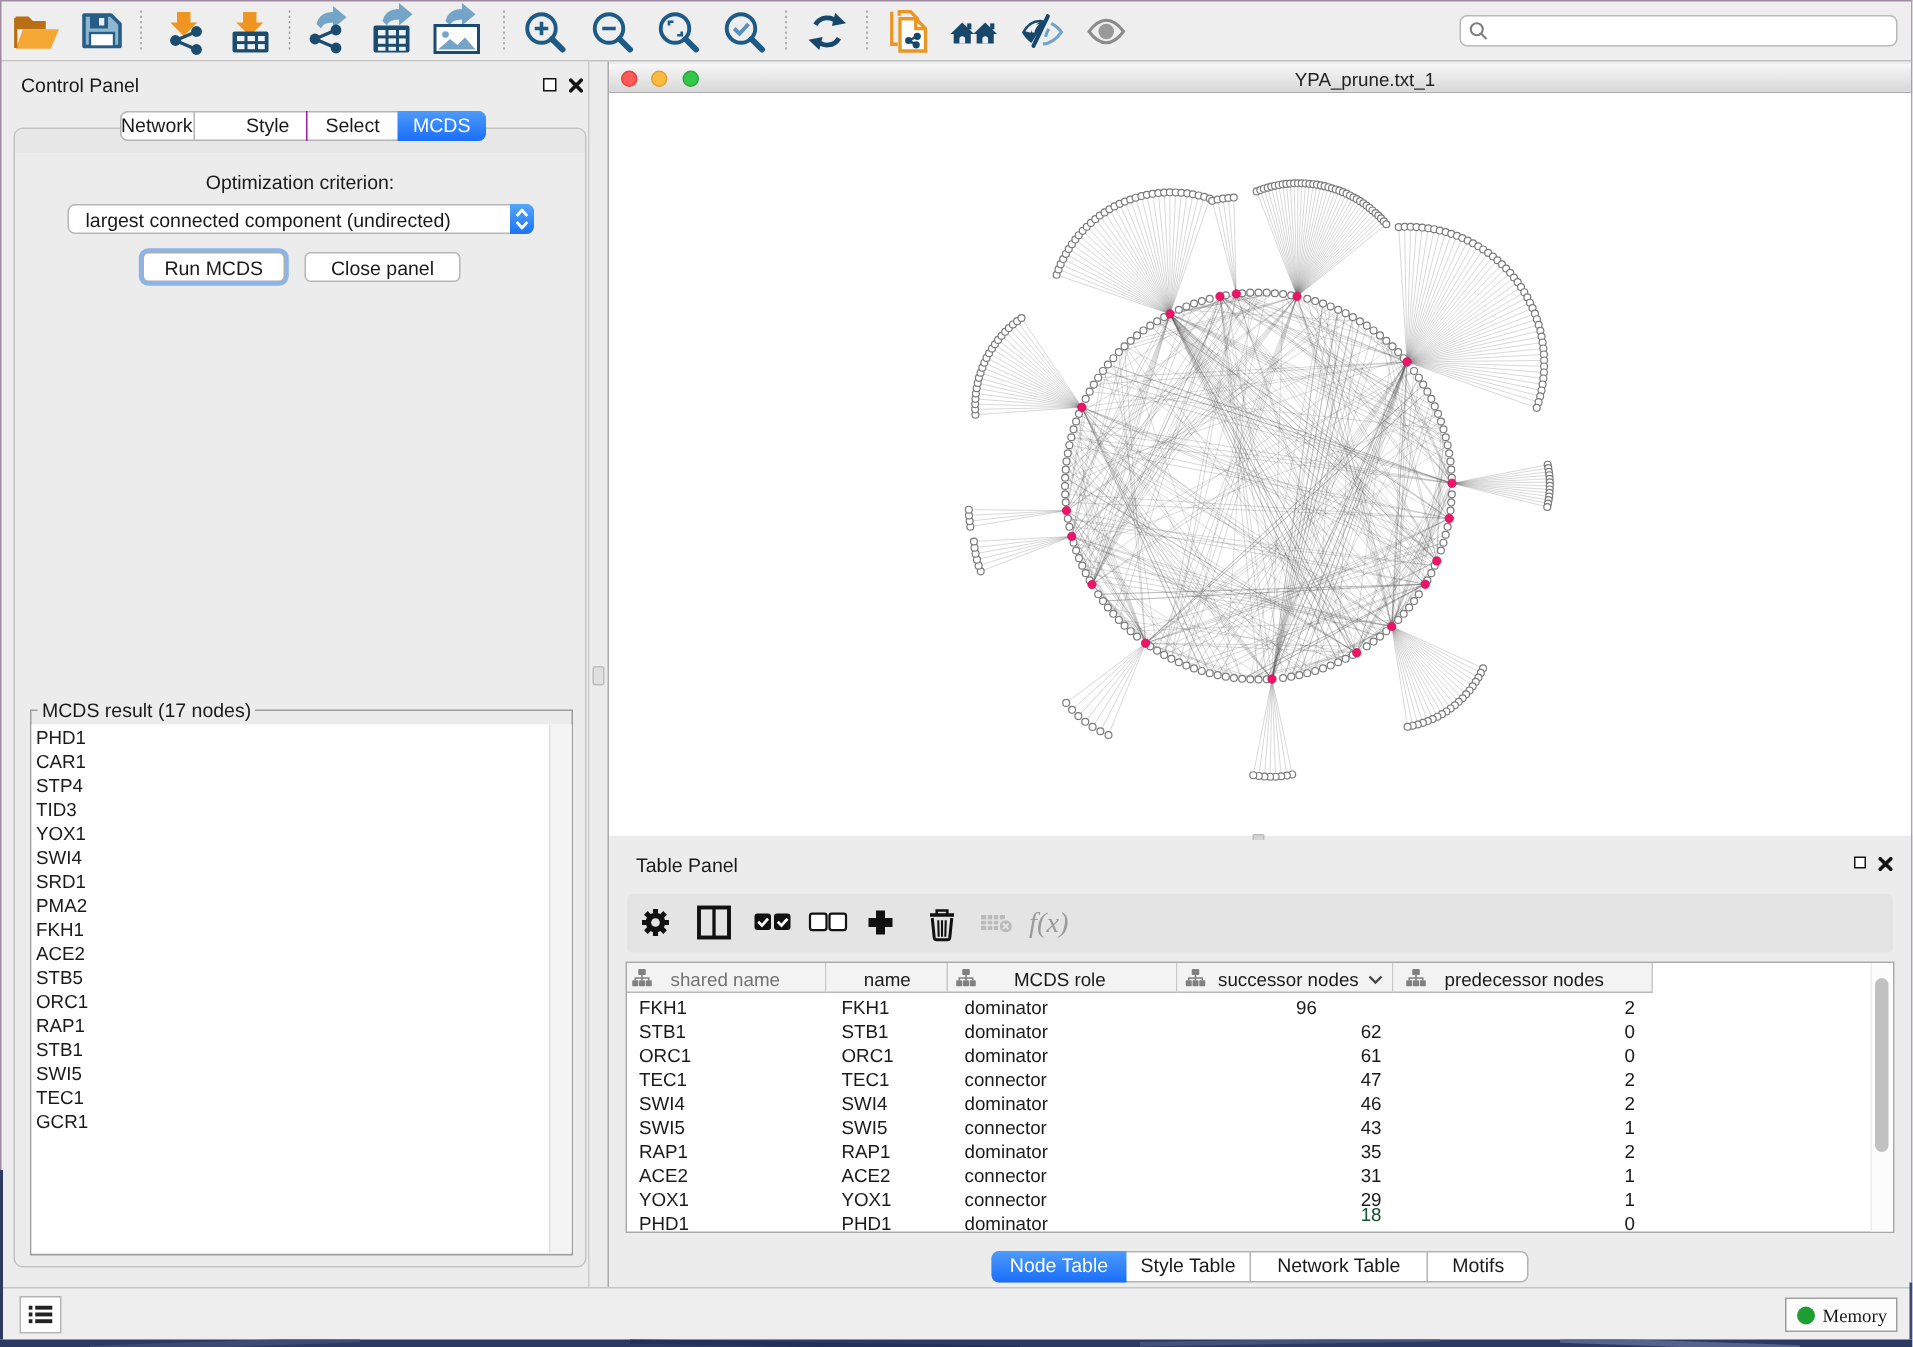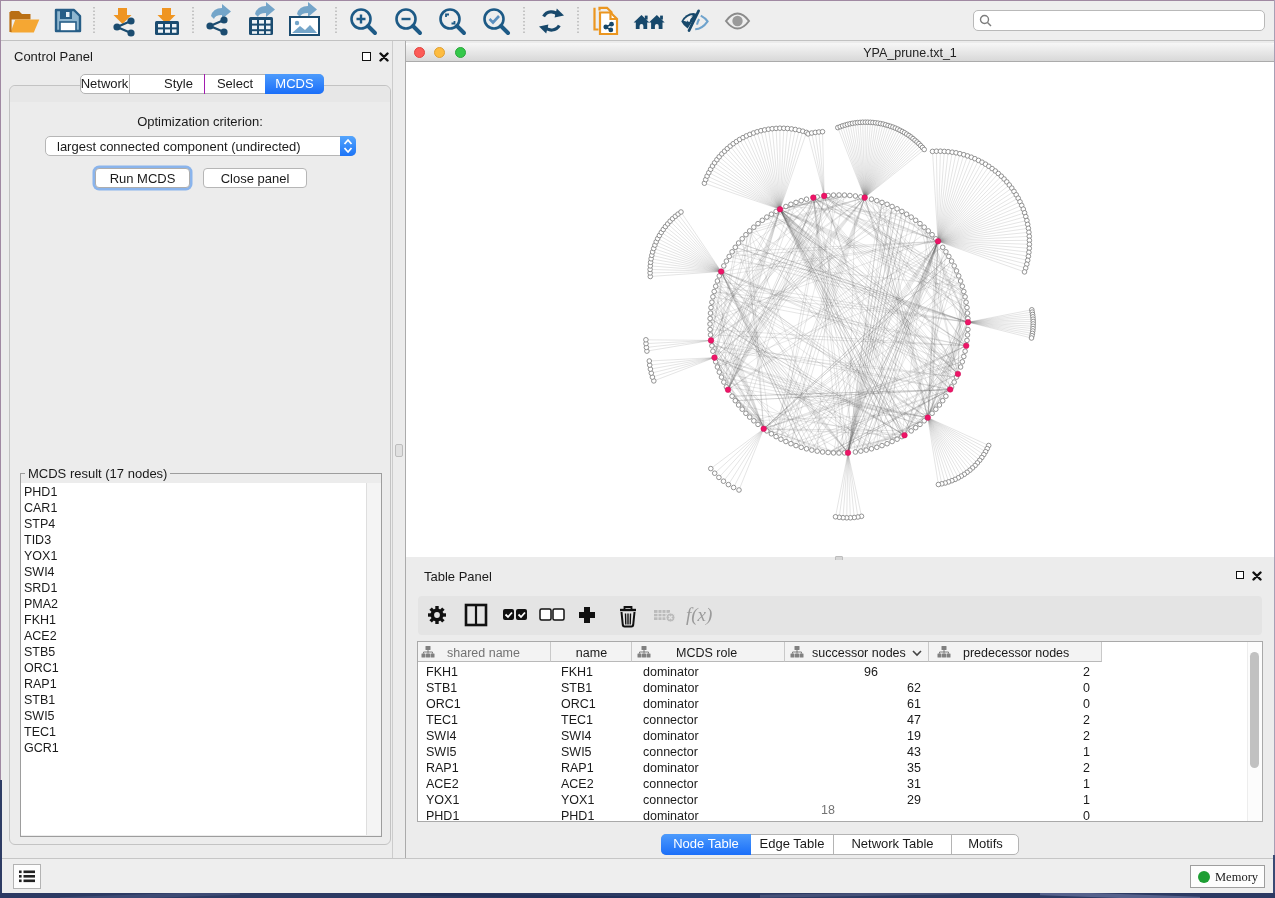--- a/index.html
+++ b/index.html
@@ -1267,21 +1267,21 @@
 <div class="abs" style="left:821px;top:697px;width:100px;text-align:right;font-size:12.5px;color:#1a1a1a;">61</div>
 <div class="abs" style="left:990px;top:697px;width:100px;text-align:right;font-size:12.5px;color:#1a1a1a;">0</div>
 <div class="abs" style="left:426px;top:713px;font-size:12.5px;color:#1a1a1a;">TEC1</div>
 <div class="abs" style="left:561px;top:713px;font-size:12.5px;color:#1a1a1a;">TEC1</div>
 <div class="abs" style="left:643px;top:713px;font-size:12.5px;color:#1a1a1a;">connector</div>
 <div class="abs" style="left:821px;top:713px;width:100px;text-align:right;font-size:12.5px;color:#1a1a1a;">47</div>
 <div class="abs" style="left:990px;top:713px;width:100px;text-align:right;font-size:12.5px;color:#1a1a1a;">2</div>
 <div class="abs" style="left:426px;top:729px;font-size:12.5px;color:#1a1a1a;">SWI4</div>
 <div class="abs" style="left:561px;top:729px;font-size:12.5px;color:#1a1a1a;">SWI4</div>
 <div class="abs" style="left:643px;top:729px;font-size:12.5px;color:#1a1a1a;">dominator</div>
-<div class="abs" style="left:821px;top:729px;width:100px;text-align:right;font-size:12.5px;color:#1a1a1a;">19</div>
+<div class="abs" style="left:821px;top:729px;width:100px;text-align:right;font-size:12.5px;color:#1a1a1a;">46</div>
 <div class="abs" style="left:990px;top:729px;width:100px;text-align:right;font-size:12.5px;color:#1a1a1a;">2</div>
 <div class="abs" style="left:426px;top:745px;font-size:12.5px;color:#1a1a1a;">SWI5</div>
 <div class="abs" style="left:561px;top:745px;font-size:12.5px;color:#1a1a1a;">SWI5</div>
 <div class="abs" style="left:643px;top:745px;font-size:12.5px;color:#1a1a1a;">connector</div>
 <div class="abs" style="left:821px;top:745px;width:100px;text-align:right;font-size:12.5px;color:#1a1a1a;">43</div>
 <div class="abs" style="left:990px;top:745px;width:100px;text-align:right;font-size:12.5px;color:#1a1a1a;">1</div>
 <div class="abs" style="left:426px;top:761px;font-size:12.5px;color:#1a1a1a;">RAP1</div>
 <div class="abs" style="left:561px;top:761px;font-size:12.5px;color:#1a1a1a;">RAP1</div>
 <div class="abs" style="left:643px;top:761px;font-size:12.5px;color:#1a1a1a;">dominator</div>
 <div class="abs" style="left:821px;top:761px;width:100px;text-align:right;font-size:12.5px;color:#1a1a1a;">35</div>
@@ -1292,29 +1292,29 @@
 <div class="abs" style="left:821px;top:777px;width:100px;text-align:right;font-size:12.5px;color:#1a1a1a;">31</div>
 <div class="abs" style="left:990px;top:777px;width:100px;text-align:right;font-size:12.5px;color:#1a1a1a;">1</div>
 <div class="abs" style="left:426px;top:793px;font-size:12.5px;color:#1a1a1a;">YOX1</div>
 <div class="abs" style="left:561px;top:793px;font-size:12.5px;color:#1a1a1a;">YOX1</div>
 <div class="abs" style="left:643px;top:793px;font-size:12.5px;color:#1a1a1a;">connector</div>
 <div class="abs" style="left:821px;top:793px;width:100px;text-align:right;font-size:12.5px;color:#1a1a1a;">29</div>
 <div class="abs" style="left:990px;top:793px;width:100px;text-align:right;font-size:12.5px;color:#1a1a1a;">1</div>
 <div class="abs" style="left:426px;top:809px;font-size:12.5px;color:#1a1a1a;">PHD1</div>
 <div class="abs" style="left:561px;top:809px;font-size:12.5px;color:#1a1a1a;">PHD1</div>
 <div class="abs" style="left:643px;top:809px;font-size:12.5px;color:#1a1a1a;">dominator</div>
-<div class="abs" style="left:821px;top:803px;width:100px;font-size:12.5px;color:#737373;">18</div>
+<div class="abs" style="left:821px;top:803px;width:100px;text-align:right;font-size:12.5px;color:#14532d;">18</div>
 <div class="abs" style="left:990px;top:809px;width:100px;text-align:right;font-size:12.5px;color:#1a1a1a;">0</div>
 
 <div class="abs" style="left:1247px;top:642px;width:15px;height:179px;background:#fcfcfc;border-left:1px solid #ededed;"></div>
 <div class="abs" style="left:1250px;top:652px;width:9px;height:116px;background:#c1c1c1;border-radius:5px;"></div>
 
 <div class="abs" style="left:661px;top:834px;width:358px;height:21px;background:#ffffff;border:1px solid #b4b4b4;border-radius:5px;"></div>
 <div class="abs" style="left:661px;top:834px;width:90px;height:21px;background:linear-gradient(#4d9bfc,#1a6ef9);border-radius:5px 0 0 5px;font-size:13px;color:#fff;text-align:center;line-height:20px;">Node Table</div>
-<div class="abs" style="left:751px;top:834px;width:83px;height:21px;border-right:1px solid #b4b4b4;font-size:13px;color:#1a1a1a;text-align:center;line-height:20px;">Edge Table</div>
+<div class="abs" style="left:751px;top:834px;width:83px;height:21px;border-right:1px solid #b4b4b4;font-size:13px;color:#1a1a1a;text-align:center;line-height:20px;">Style Table</div>
 <div class="abs" style="left:834px;top:834px;width:118px;height:21px;border-right:1px solid #b4b4b4;font-size:13px;color:#1a1a1a;text-align:center;line-height:20px;">Network Table</div>
 <div class="abs" style="left:952px;top:834px;width:67px;height:21px;font-size:13px;color:#1a1a1a;text-align:center;line-height:20px;">Motifs</div>
 
 <div class="abs" style="left:0;top:858px;width:1275px;height:35px;background:#eeeeee;border-top:1px solid #c6c6c6;"></div>
 <div class="abs" style="left:13px;top:864px;width:28px;height:25px;background:#fdfdfd;border:1px solid #b3b3b3;"></div>
 <svg class="abs" style="left:19px;top:870px" width="16" height="13" viewBox="0 0 16 13">
     <g fill="#222">
       <rect x="0" y="0.5" width="2.6" height="2.6"></rect>
       <rect x="0" y="5" width="2.6" height="2.6"></rect>
       <rect x="0" y="9.5" width="2.6" height="2.6"></rect>

